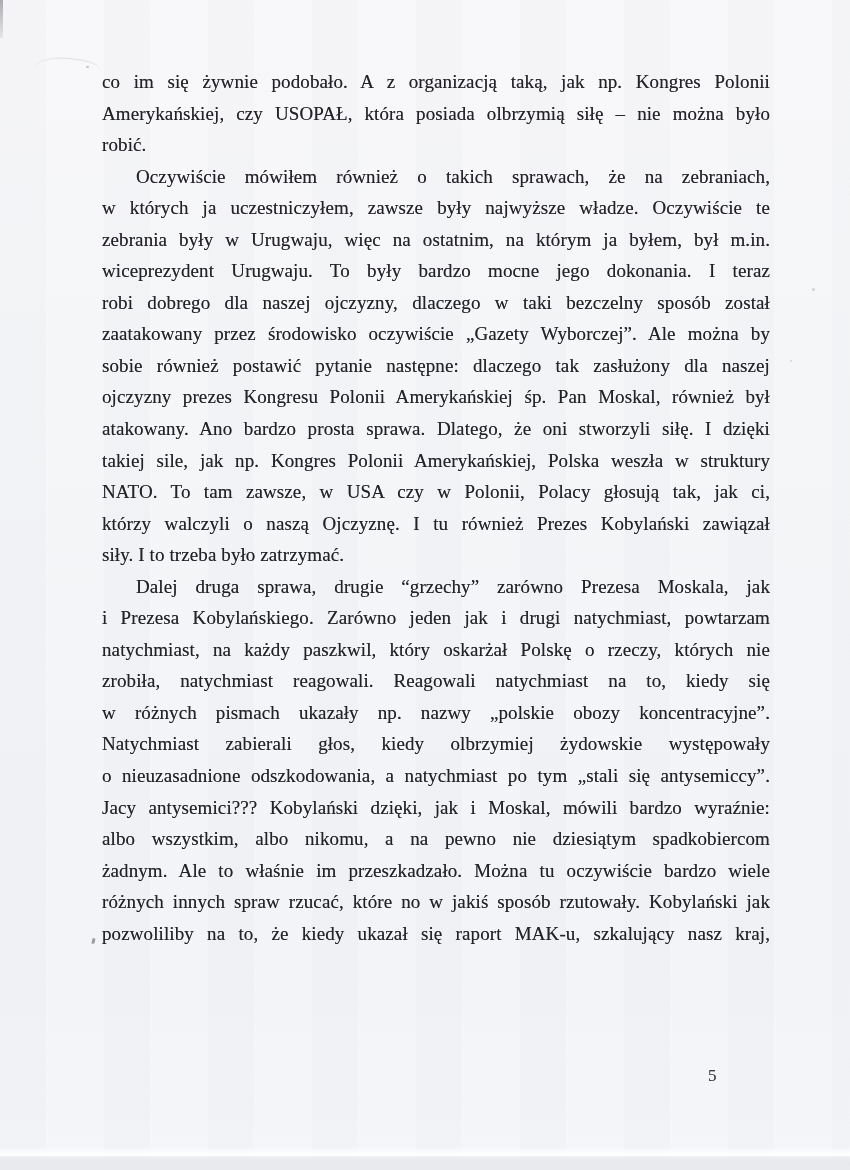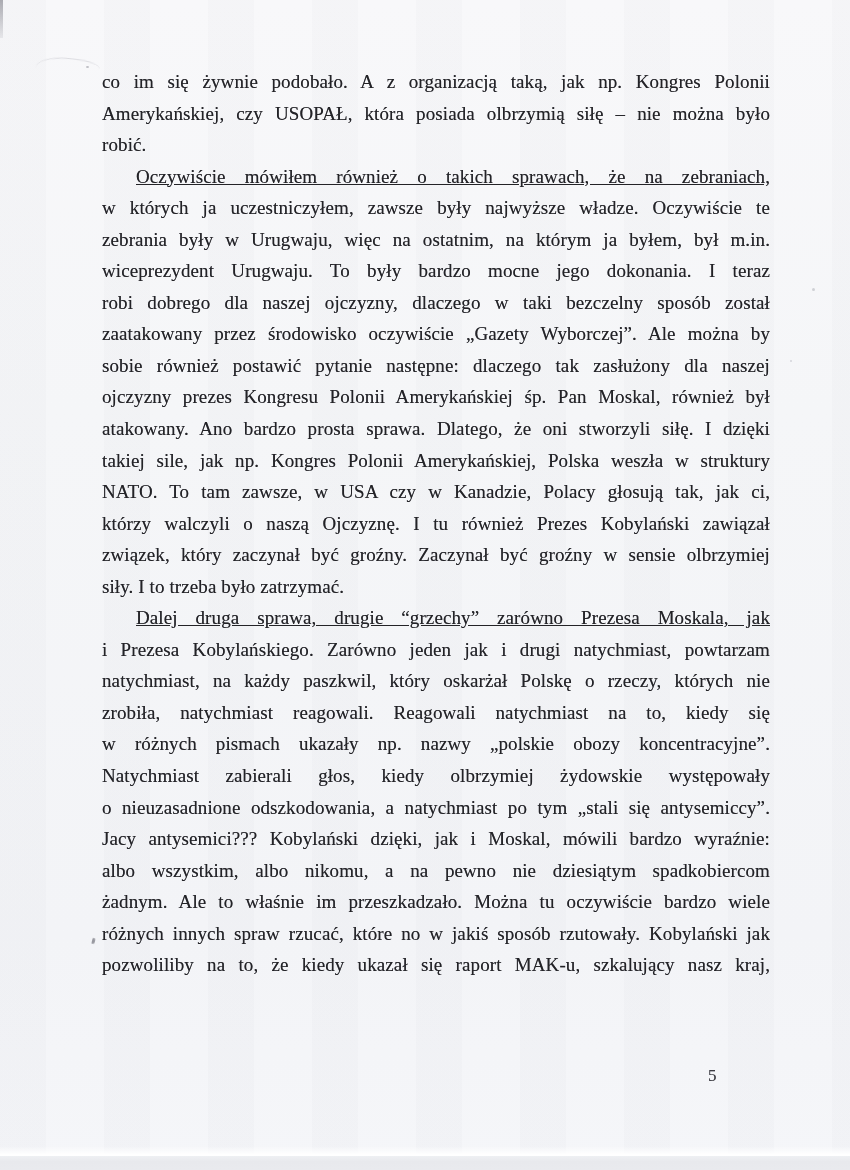--- a/index.html
+++ b/index.html
@@ -31,21 +31,21 @@
     letter-spacing: 0.1px;
   }
   .para { margin: 0; padding: 0; }
   .line {
     height: 31.55px;
     text-align: justify;
     text-align-last: justify;
     white-space: nowrap-disabled; 
   }
   .line.no-stretch { text-align-last: left; }
-  .line.indent { text-indent: 34px; text-decoration: underline; }
+  .line.indent { text-indent: 34px; }
   .page-number {
     position: absolute;
     left: 708px;
     top: 1066px;
     font-size: 17px;
     color: #3c3c42;
     text-shadow: 0 0 0.5px rgba(45,45,55,0.5);
   }
   
   .scan-strip-highlight {
@@ -117,23 +117,22 @@
         <div class="line indent">Oczywiście mówiłem również o takich sprawach, że na zebraniach,</div>
         <div class="line">w których ja uczestniczyłem, zawsze były najwyższe władze. Oczywiście te</div>
         <div class="line">zebrania były w Urugwaju, więc na ostatnim, na którym ja byłem, był m.in.</div>
         <div class="line">wiceprezydent Urugwaju. To były bardzo mocne jego dokonania. I teraz</div>
         <div class="line">robi dobrego dla naszej ojczyzny, dlaczego w taki bezczelny sposób został</div>
         <div class="line">zaatakowany przez środowisko oczywiście „Gazety Wyborczej”. Ale można by</div>
         <div class="line">sobie również postawić pytanie następne: dlaczego tak zasłużony dla naszej</div>
         <div class="line">ojczyzny prezes Kongresu Polonii Amerykańskiej śp. Pan Moskal, również był</div>
         <div class="line">atakowany. Ano bardzo prosta sprawa. Dlatego, że oni stworzyli siłę. I dzięki</div>
         <div class="line">takiej sile, jak np. Kongres Polonii Amerykańskiej, Polska weszła w struktury</div>
-        <div class="line">NATO. To tam zawsze, w USA czy w Kanadzie, Polacy głosują tak, jak ci,</div>
+        <div class="line">NATO. To tam zawsze, w USA czy w Polonii, Polacy głosują tak, jak ci,</div>
         <div class="line">którzy walczyli o naszą Ojczyznę. I tu również Prezes Kobylański zawiązał</div>
-        <div class="line">związek, który zaczynał być groźny. Zaczynał być groźny w sensie olbrzymiej</div>
         <div class="line no-stretch">siły. I to trzeba było zatrzymać.</div>
       </div>
       <div class="para">
         <div class="line indent">Dalej druga sprawa, drugie “grzechy” zarówno Prezesa Moskala, jak</div>
         <div class="line">i Prezesa Kobylańskiego. Zarówno jeden jak i drugi natychmiast, powtarzam</div>
         <div class="line">natychmiast, na każdy paszkwil, który oskarżał Polskę o rzeczy, których nie</div>
         <div class="line">zrobiła, natychmiast reagowali. Reagowali natychmiast na to, kiedy się</div>
         <div class="line">w różnych pismach ukazały np. nazwy „polskie obozy koncentracyjne”.</div>
         <div class="line">Natychmiast zabierali głos, kiedy olbrzymiej żydowskie występowały</div>
         <div class="line">o nieuzasadnione odszkodowania, a natychmiast po tym „stali się antysemiccy”.</div>

